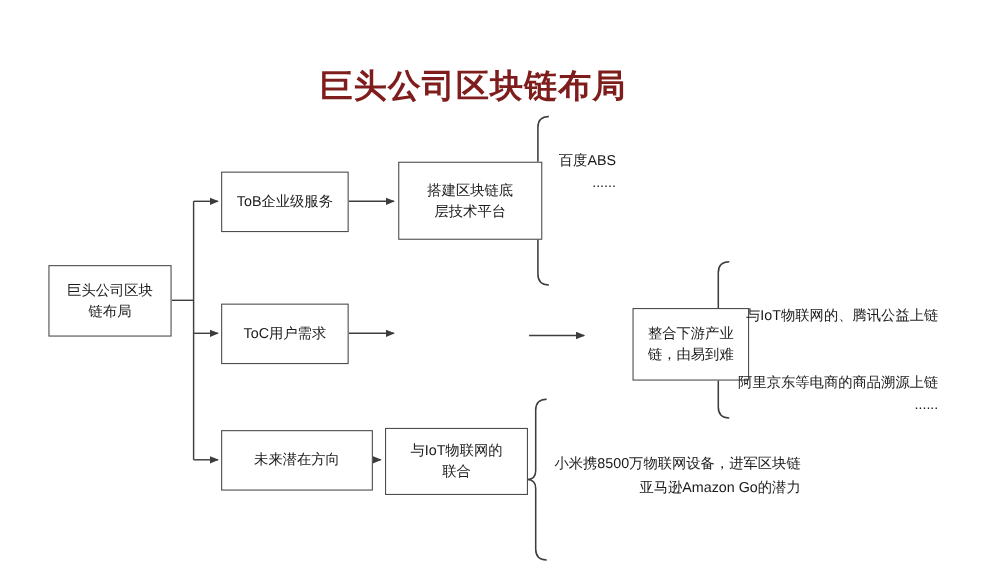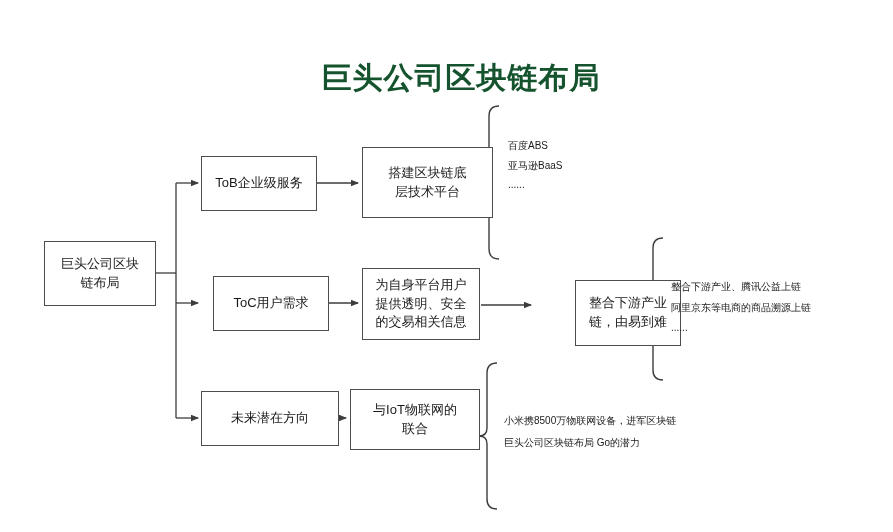--- a/index.html
+++ b/index.html
@@ -18,42 +18,42 @@
     width: 893px; height: 532px;
   }
   .title {
     position: absolute;
     top: 58px;
     left: 0;
     width: 860px;
     text-align: center;
     font-size: 30px;
     font-weight: bold;
-    color: #14532d;
+    color: #7f1d1d;
     letter-spacing: 1px;
-    margin-left: 31px;
   }
   .node {
     position: absolute;
     border: 1px solid #4d4d4d;
     background: #ffffff;
     display: flex;
     align-items: center;
     justify-content: center;
     text-align: center;
     font-size: 13px;
     line-height: 1.45;
     color: #1a1a1a;
     white-space: pre-line;
     padding: 2px;
   }
   .examples {
     position: absolute;
-    font-size: 10px;
+    font-size: 13px;
     color: #1a1a1a;
+    text-align: right;
   }
   .ex-line { line-height: 19.5px; white-space: nowrap; }
 </style>
 </head>
 <body>
 
 <div class="canvas">
 
   <svg class="overlay" viewBox="0 0 893 532">
     <defs>
@@ -82,37 +82,33 @@
   <div class="title">巨头公司区块链布局</div>
 
   <div class="node" style="left:44px; top:241px; width:112px; height:65px;">巨头公司区块
 链布局</div>
 
   <div class="node" style="left:201px; top:156px; width:116px; height:55px;">ToB企业级服务</div>
   <div class="node" style="left:362px; top:147px; width:131px; height:71px;">搭建区块链底
 层技术平台</div>
   <div class="examples" style="left:508px; top:136px;">
     <div class="ex-line">百度ABS</div>
-    <div class="ex-line">亚马逊BaaS</div>
     <div class="ex-line">......</div>
   </div>
 
-  <div class="node" style="left:201px; top:276px; width:116px; height:55px;margin-left:12px;">ToC用户需求</div>
-  <div class="node" style="left:362px; top:268px; width:118px; height:72px;">为自身平台用户
-提供透明、安全
-的交易相关信息</div>
+  <div class="node" style="left:201px; top:276px; width:116px; height:55px;">ToC用户需求</div>
   <div class="node" style="left:535px; top:280px; width:106px; height:66px;margin-left:40px;">整合下游产业
 链，由易到难</div>
   <div class="examples" style="left:671px; top:277px;">
-    <div class="ex-line" style="line-height:20.5px;">整合下游产业、腾讯公益上链</div>
-    <div class="ex-line" style="line-height:20.5px;">阿里京东等电商的商品溯源上链</div>
+    <div class="ex-line" style="line-height:20.5px;">与IoT物联网的、腾讯公益上链</div>
+    <div class="ex-line" style="line-height:20.5px;margin-top:40px;">阿里京东等电商的商品溯源上链</div>
     <div class="ex-line" style="line-height:20.5px;">......</div>
   </div>
 
   <div class="node" style="left:201px; top:391px; width:138px; height:55px;">未来潜在方向</div>
   <div class="node" style="left:350px; top:389px; width:130px; height:61px;">与IoT物联网的
 联合</div>
   <div class="examples" style="left:504px; top:410px;">
     <div class="ex-line" style="line-height:22px;">小米携8500万物联网设备，进军区块链</div>
-    <div class="ex-line" style="line-height:22px;">巨头公司区块链布局 Go的潜力</div>
+    <div class="ex-line" style="line-height:22px;">亚马逊Amazon Go的潜力</div>
   </div>
 
 </div>
 
 </body></html>

